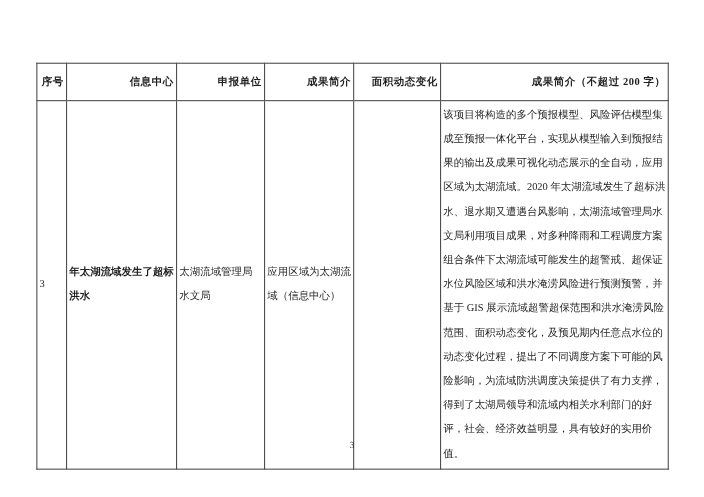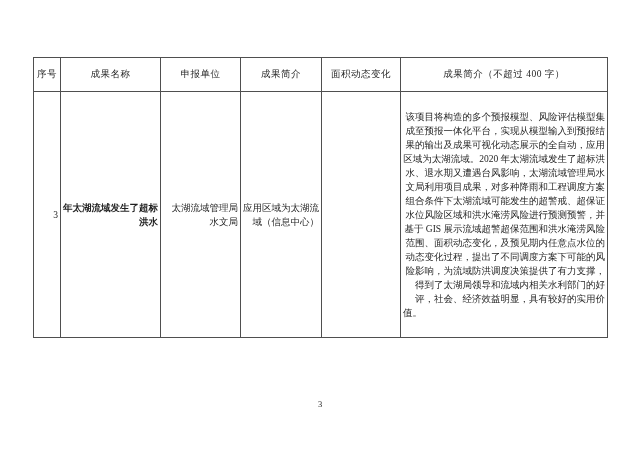--- a/index.html
+++ b/index.html
@@ -28,33 +28,33 @@
   table.results td {
     border: 1px solid #4f4f4f;
     font-size: 9.5px;
     padding: 2px;
     overflow: hidden;
   }
   table.results thead tr {
     height: 34px;
   }
   table.results th {
-    font-weight: normal;
-    text-align: center;
+    font-weight: bold;
+    text-align: right;
     vertical-align: middle;
     letter-spacing: 0.5px;
   }
   table.results tbody tr {
     height: 246px;
   }
   table.results td {
-    text-align: right;
+    text-align: left;
     vertical-align: middle;
     word-break: break-all;
-    line-height: 14px;
+    line-height: 22px;
   }
   td.col-name {
     font-weight: bold;
   }
   td.col-summary {
     text-align: justify;
     text-align-last: left;
     vertical-align: middle;
     padding: 4px 3px;
     line-height: 15.4px;
@@ -79,25 +79,25 @@
       <col style="width:27px">
       <col style="width:100px">
       <col style="width:80px">
       <col style="width:81px">
       <col style="width:79px">
       <col style="width:207px">
     </colgroup>
     <thead>
       <tr>
         <th>序号</th>
-        <th>成果名称</th>
+        <th>信息中心</th>
         <th>申报单位</th>
         <th>成果简介</th>
         <th>面积动态变化</th>
-        <th>成果简介（不超过 400 字）</th>
+        <th>成果简介（不超过 200 字）</th>
       </tr>
     </thead>
     <tbody>
       <tr>
         <td class="col-index">3</td>
         <td class="col-name">年太湖流域发生了超标洪水</td>
         <td class="col-declaring">太湖流域管理局水文局</td>
         <td class="col-undertaking">应用区域为太湖流域（信息中心）</td>
         <td class="col-partners"></td>
         <td class="col-summary">该项目将构造的多个预报模型、风险评估模型集成至预报一体化平台，实现从模型输入到预报结果的输出及成果可视化动态展示的全自动，应用区域为太湖流域。2020 年太湖流域发生了超标洪水、退水期又遭遇台风影响，太湖流域管理局水文局利用项目成果，对多种降雨和工程调度方案组合条件下太湖流域可能发生的超警戒、超保证水位风险区域和洪水淹涝风险进行预测预警，并基于 GIS 展示流域超警超保范围和洪水淹涝风险范围、面积动态变化，及预见期内任意点水位的动态变化过程，提出了不同调度方案下可能的风险影响，为流域防洪调度决策提供了有力支撑，得到了太湖局领导和流域内相关水利部门的好评，社会、经济效益明显，具有较好的实用价值。</td>

